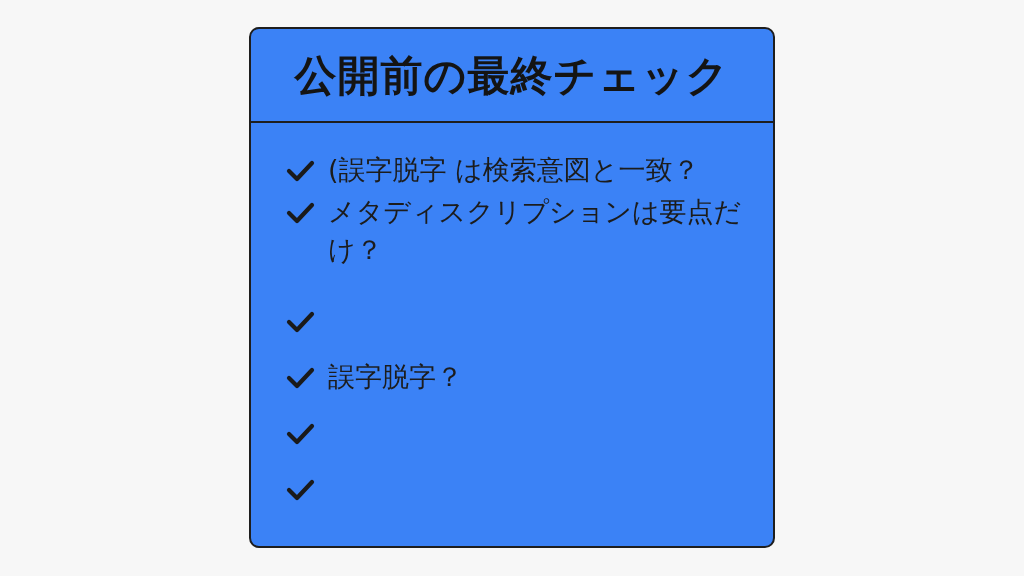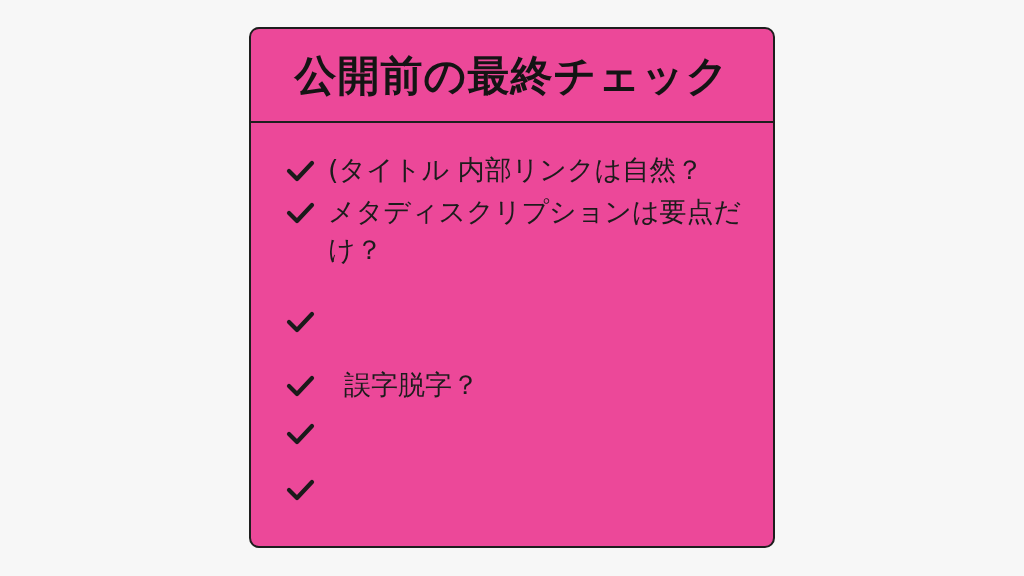--- a/index.html
+++ b/index.html
@@ -14,21 +14,21 @@
       overflow: hidden;
       font-family: "DejaVu Sans", "Liberation Sans", sans-serif;
       color: #1c1c1c;
     }
     .card {
       position: absolute;
       left: 249px;
       top: 27px;
       width: 522px;
       height: 517px;
-      background: #ec4899;
+      background: #3b82f6;
       border: 2.5px solid #1e1e1e;
       border-radius: 10px;
       box-sizing: content-box;
     }
     .card-header {
       position: absolute;
       left: 0;
       top: 0;
       width: 100%;
       height: 92px;
@@ -84,41 +84,41 @@
   </div>
 
   <div class="list">
 
     <div class="item" style="top:31px;">
       <span class="check">
         <svg width="30" height="30" viewBox="0 0 30 30">
             <polyline points="4,15 12,23 27,7" fill="none" stroke="#1a1a1a" stroke-width="4.2" stroke-linecap="round" stroke-linejoin="round"></polyline>
           </svg>
       </span>
-      <span class="item-text">(タイトル 内部リンクは自然？</span>
+      <span class="item-text">(誤字脱字 は検索意図と一致？</span>
     </div>
 
     <div class="item" style="top:73px;">
       <span class="check">
         <svg width="30" height="30" viewBox="0 0 30 30">
             <polyline points="4,15 12,23 27,7" fill="none" stroke="#1a1a1a" stroke-width="4.2" stroke-linecap="round" stroke-linejoin="round"></polyline>
           </svg>
       </span>
       <span class="item-text">メタディスクリプションは要点だけ？</span>
     </div>
 
     <div class="item" style="top:182px;">
       <span class="check">
         <svg width="30" height="30" viewBox="0 0 30 30">
             <polyline points="4,15 12,23 27,7" fill="none" stroke="#1a1a1a" stroke-width="4.2" stroke-linecap="round" stroke-linejoin="round"></polyline>
           </svg>
       </span>
     </div>
 
-    <div class="item" style="top:246px;gap:16px;">
+    <div class="item" style="top:238px;">
       <span class="check">
         <svg width="30" height="30" viewBox="0 0 30 30">
             <polyline points="4,15 12,23 27,7" fill="none" stroke="#1a1a1a" stroke-width="4.2" stroke-linecap="round" stroke-linejoin="round"></polyline>
           </svg>
       </span>
       <span class="item-text">誤字脱字？</span>
     </div>
 
     <div class="item" style="top:294px;">
       <span class="check">

